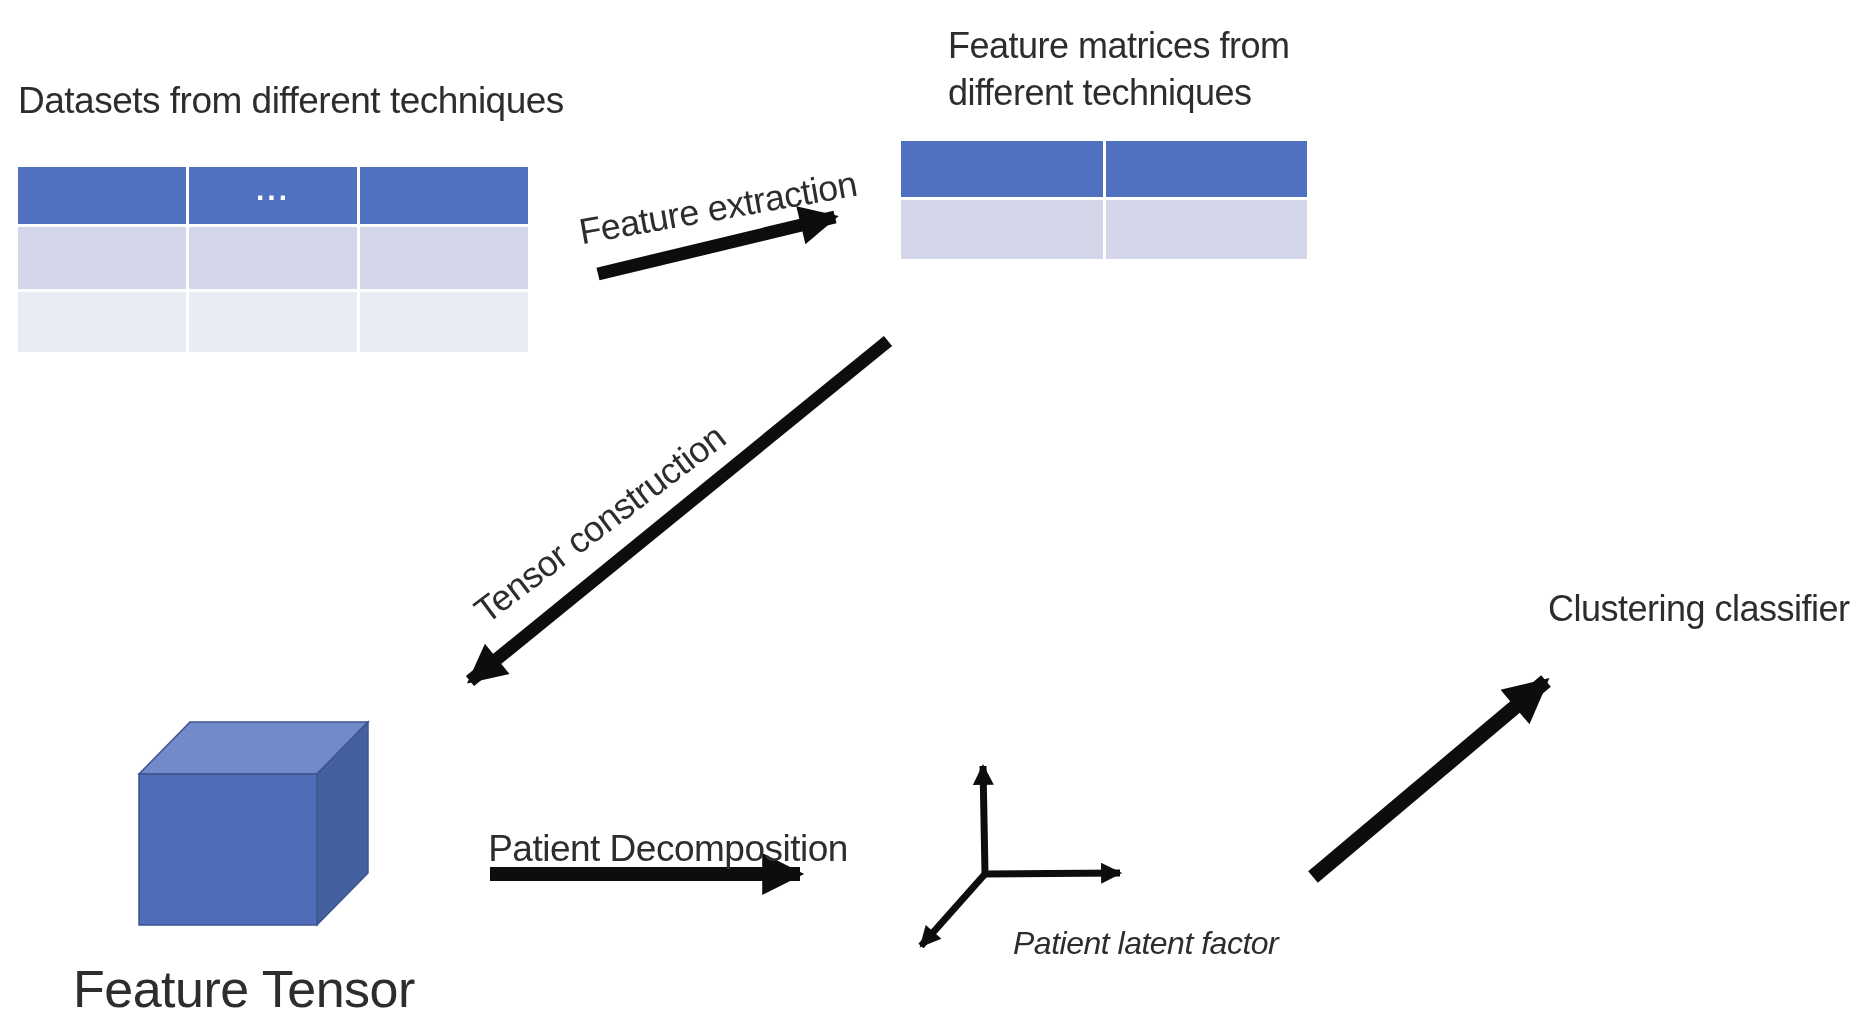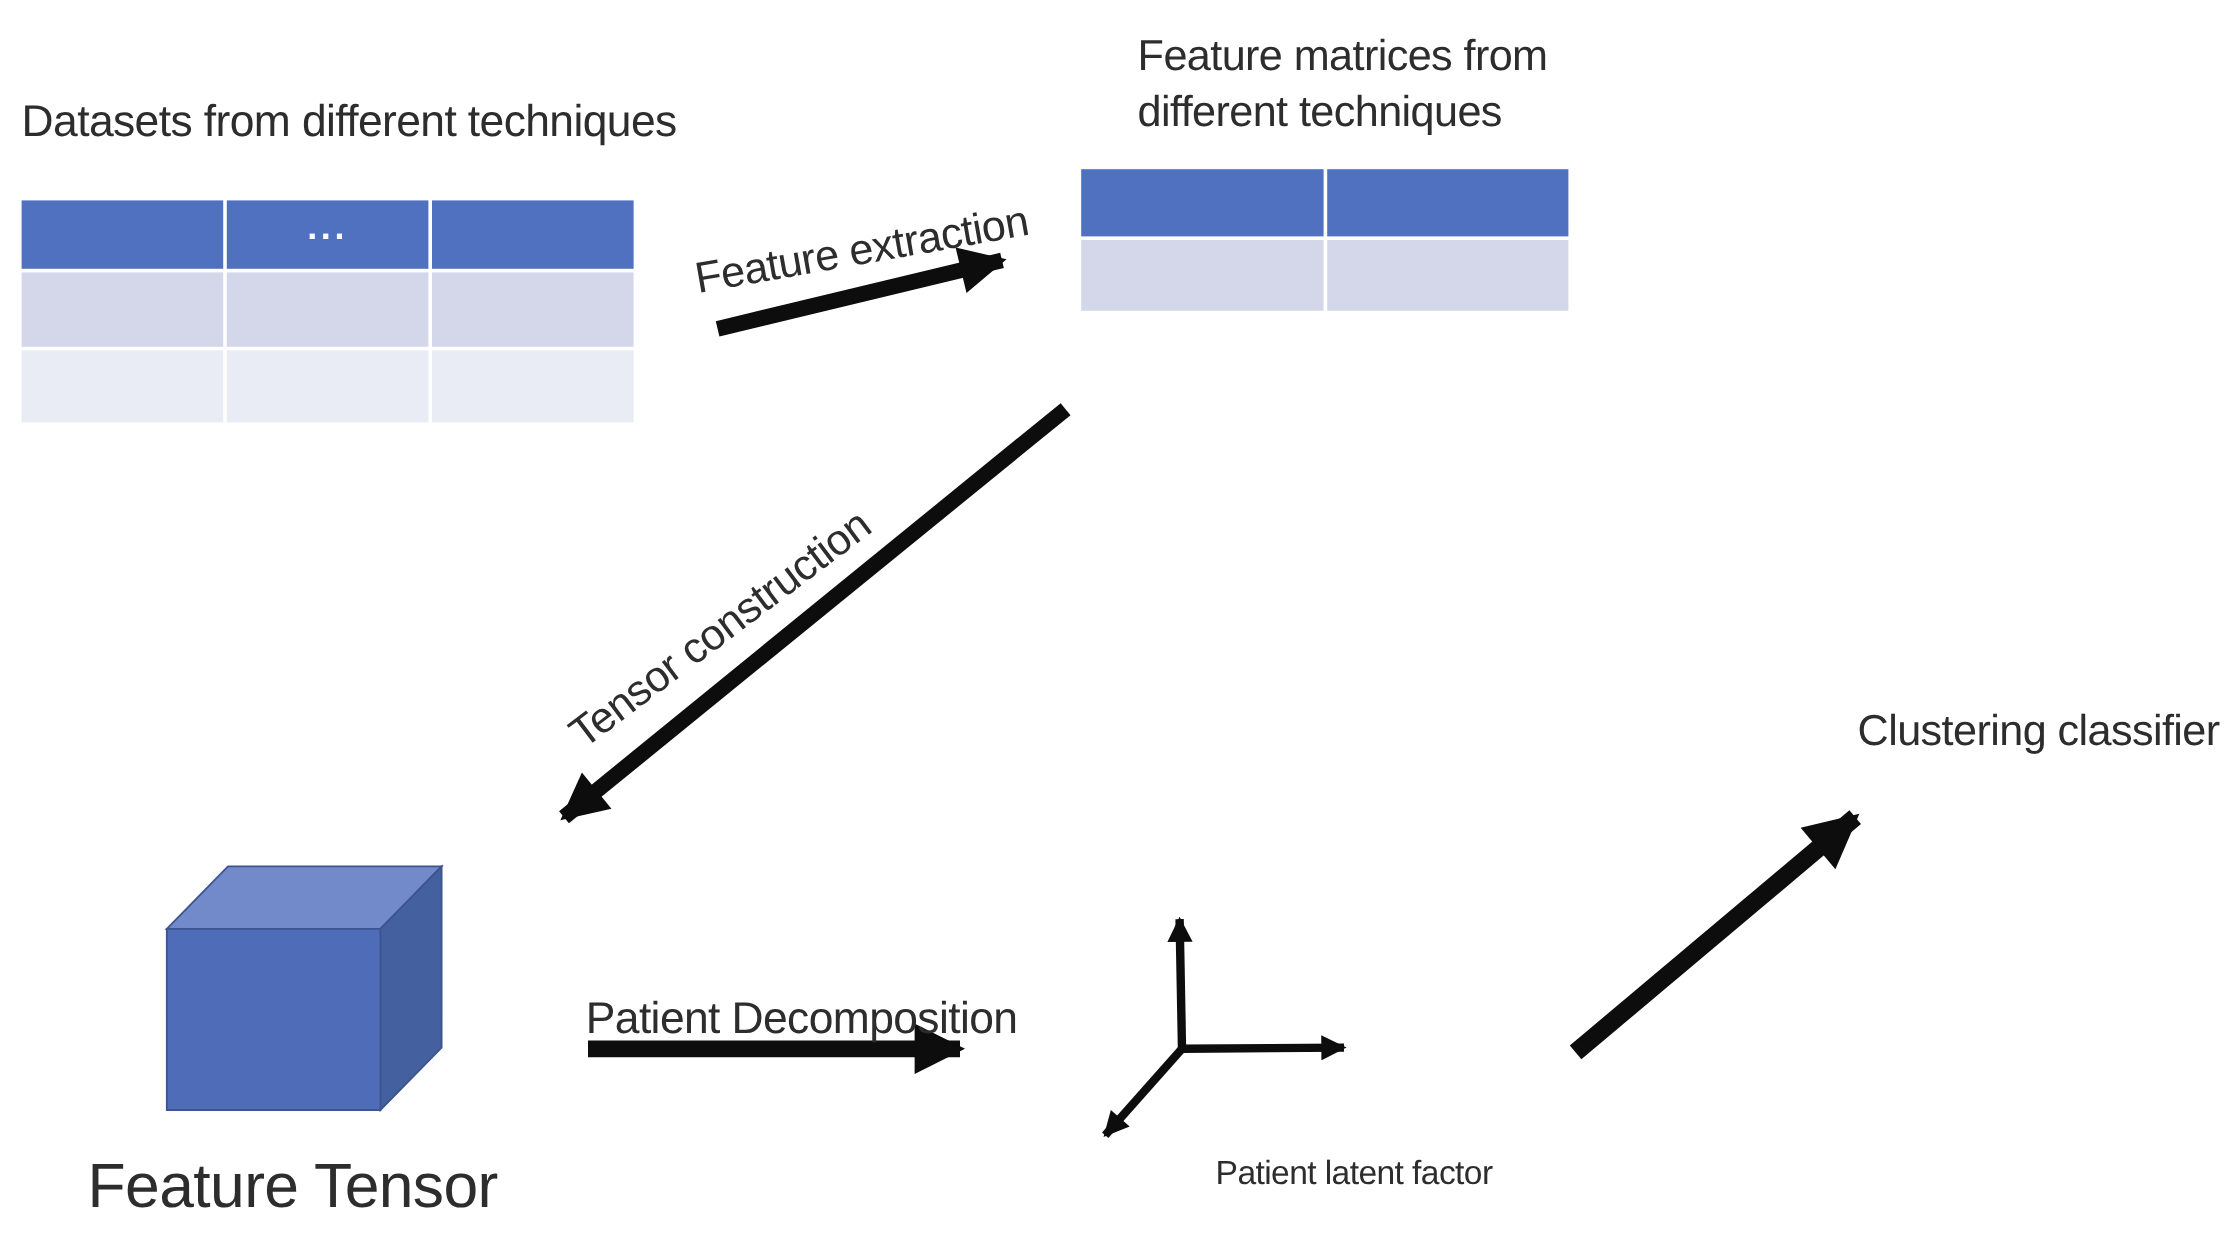--- a/index.html
+++ b/index.html
@@ -101,17 +101,17 @@
   </svg>
 
   <div class="label arrow-label rot" style="left:568px;top:186px;width:300px;transform:rotate(-10deg);">Feature extraction</div>
 
   <div class="label arrow-label rot" style="left:425px;top:502px;width:350px;transform:rotate(-37deg);">Tensor construction</div>
 
   <div class="label arrow-label rot" style="left:488px;top:826px;width:360px;font-size:37px;">Patient Decomposition</div>
 
   <div class="label node-label" style="left:73px;top:958px;font-size:52px;">Feature Tensor</div>
 
-  <div class="label node-label" style="left:1013px;top:961px;font-size:28px;">Patient latent factor</div>
+  <div class="label node-label" style="left:1013px;top:924px;font-size:32px;font-style:italic;">Patient latent factor</div>
 
   <div class="label node-label" style="left:1548px;top:576px;font-size:36px;margin-top:11px;">Clustering classifier</div>
 
 </div>
 
 </body></html>

